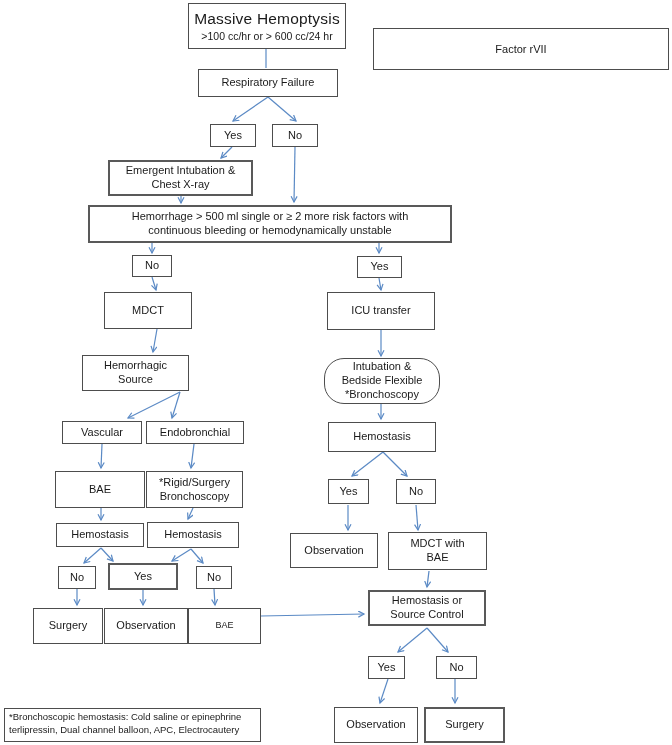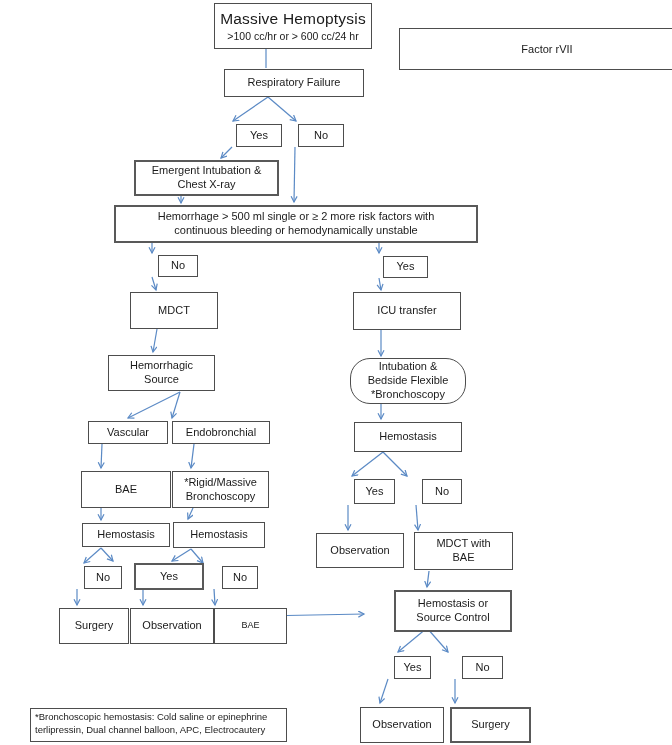--- a/index.html
+++ b/index.html
@@ -4,21 +4,20 @@
 <style>
   html,body { margin:0; padding:0; background:#ffffff; font-family:"Liberation Sans", sans-serif; }
   .stage { position:relative; width:672px; height:745px; background:#ffffff; overflow:hidden; }
   svg.connectors { position:absolute; left:0; top:0; width:672px; height:745px; }
   .node {
     position:absolute; box-sizing:border-box;
     border:1px solid #4d4d4d; background:#ffffff;
     display:flex; flex-direction:column; align-items:center; justify-content:center;
     text-align:center; font-size:11px; color:#1a1a1a; line-height:1.25;
     padding:1px 2px;
-    margin-left:26px;
   }
   .thick { border-width:2px; border-color:#595959; }
   .title-main { font-size:15.5px; letter-spacing:.2px; }
   .title-sub { font-size:10.5px; margin-top:1px; }
   .small-text { font-size:9px; }
   .footnote-text { font-size:9.5px; line-height:1.35; }
   .note-text { font-size:11px; line-height:1.3; }
 </style>
 </head>
 <body>
@@ -134,21 +133,21 @@
   </div>
 
   <div class="node" style="left:328px; top:422px; width:108px; height:30px;">
     <div>Hemostasis</div>
   </div>
 
   <div class="node" style="left:55px; top:471px; width:90px; height:37px;">
     <div>BAE</div>
   </div>
   <div class="node" style="left:146px; top:471px; width:97px; height:37px;">
-    <div>*Rigid/Massive</div>
+    <div>*Rigid/Surgery</div>
     <div>Bronchoscopy</div>
   </div>
 
   <div class="node" style="left:328px; top:479px; width:41px; height:25px;">
     <div>Yes</div>
   </div>
   <div class="node" style="left:396px; top:479px; width:40px; height:25px;">
     <div>No</div>
   </div>
 
@@ -180,21 +179,21 @@
   <div class="node" style="left:33px; top:608px; width:70px; height:36px;">
     <div>Surgery</div>
   </div>
   <div class="node" style="left:104px; top:608px; width:84px; height:36px;">
     <div>Observation</div>
   </div>
   <div class="node" style="left:188px; top:608px; width:73px; height:36px;">
     <div class="small-text">BAE</div>
   </div>
 
-  <div class="node thick" style="left:368px; top:590px; width:118px; height:42px;">
+  <div class="node thick" style="left:368px; top:590px; width:118px; height:36px;">
     <div>Hemostasis or</div>
     <div>Source Control</div>
   </div>
 
   <div class="node" style="left:368px; top:656px; width:37px; height:23px;">
     <div>Yes</div>
   </div>
   <div class="node" style="left:436px; top:656px; width:41px; height:23px;">
     <div>No</div>
   </div>

